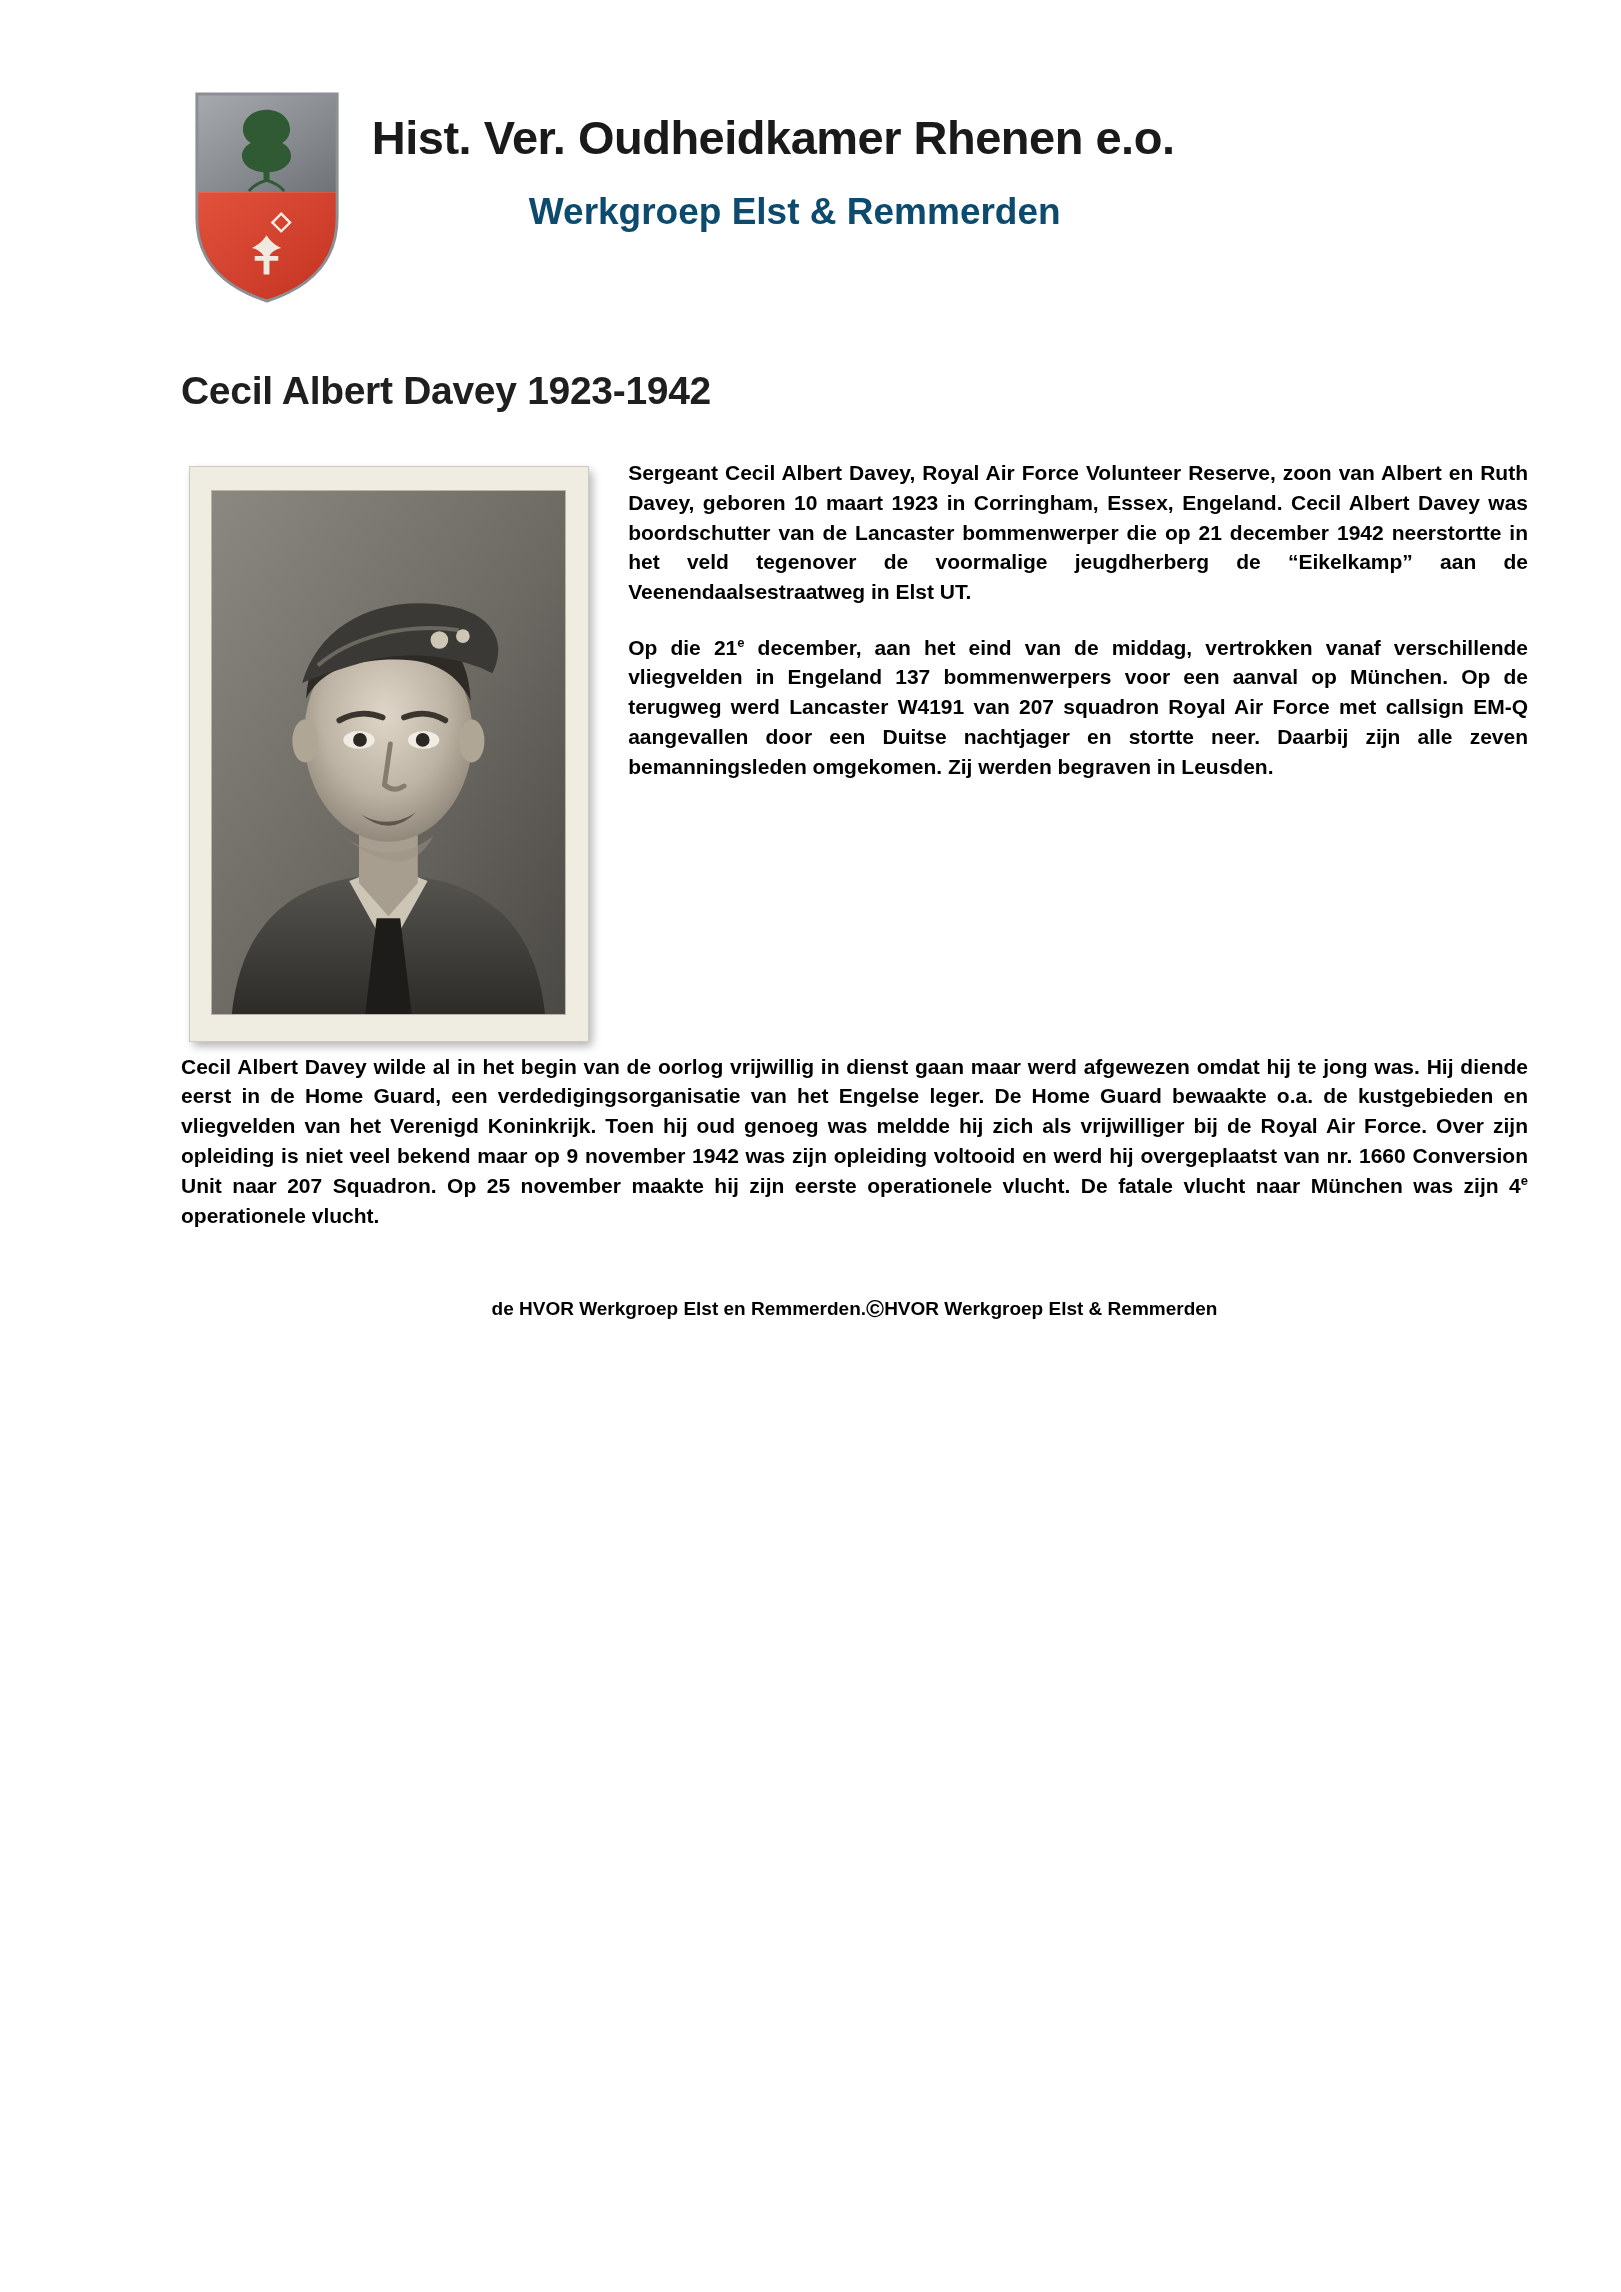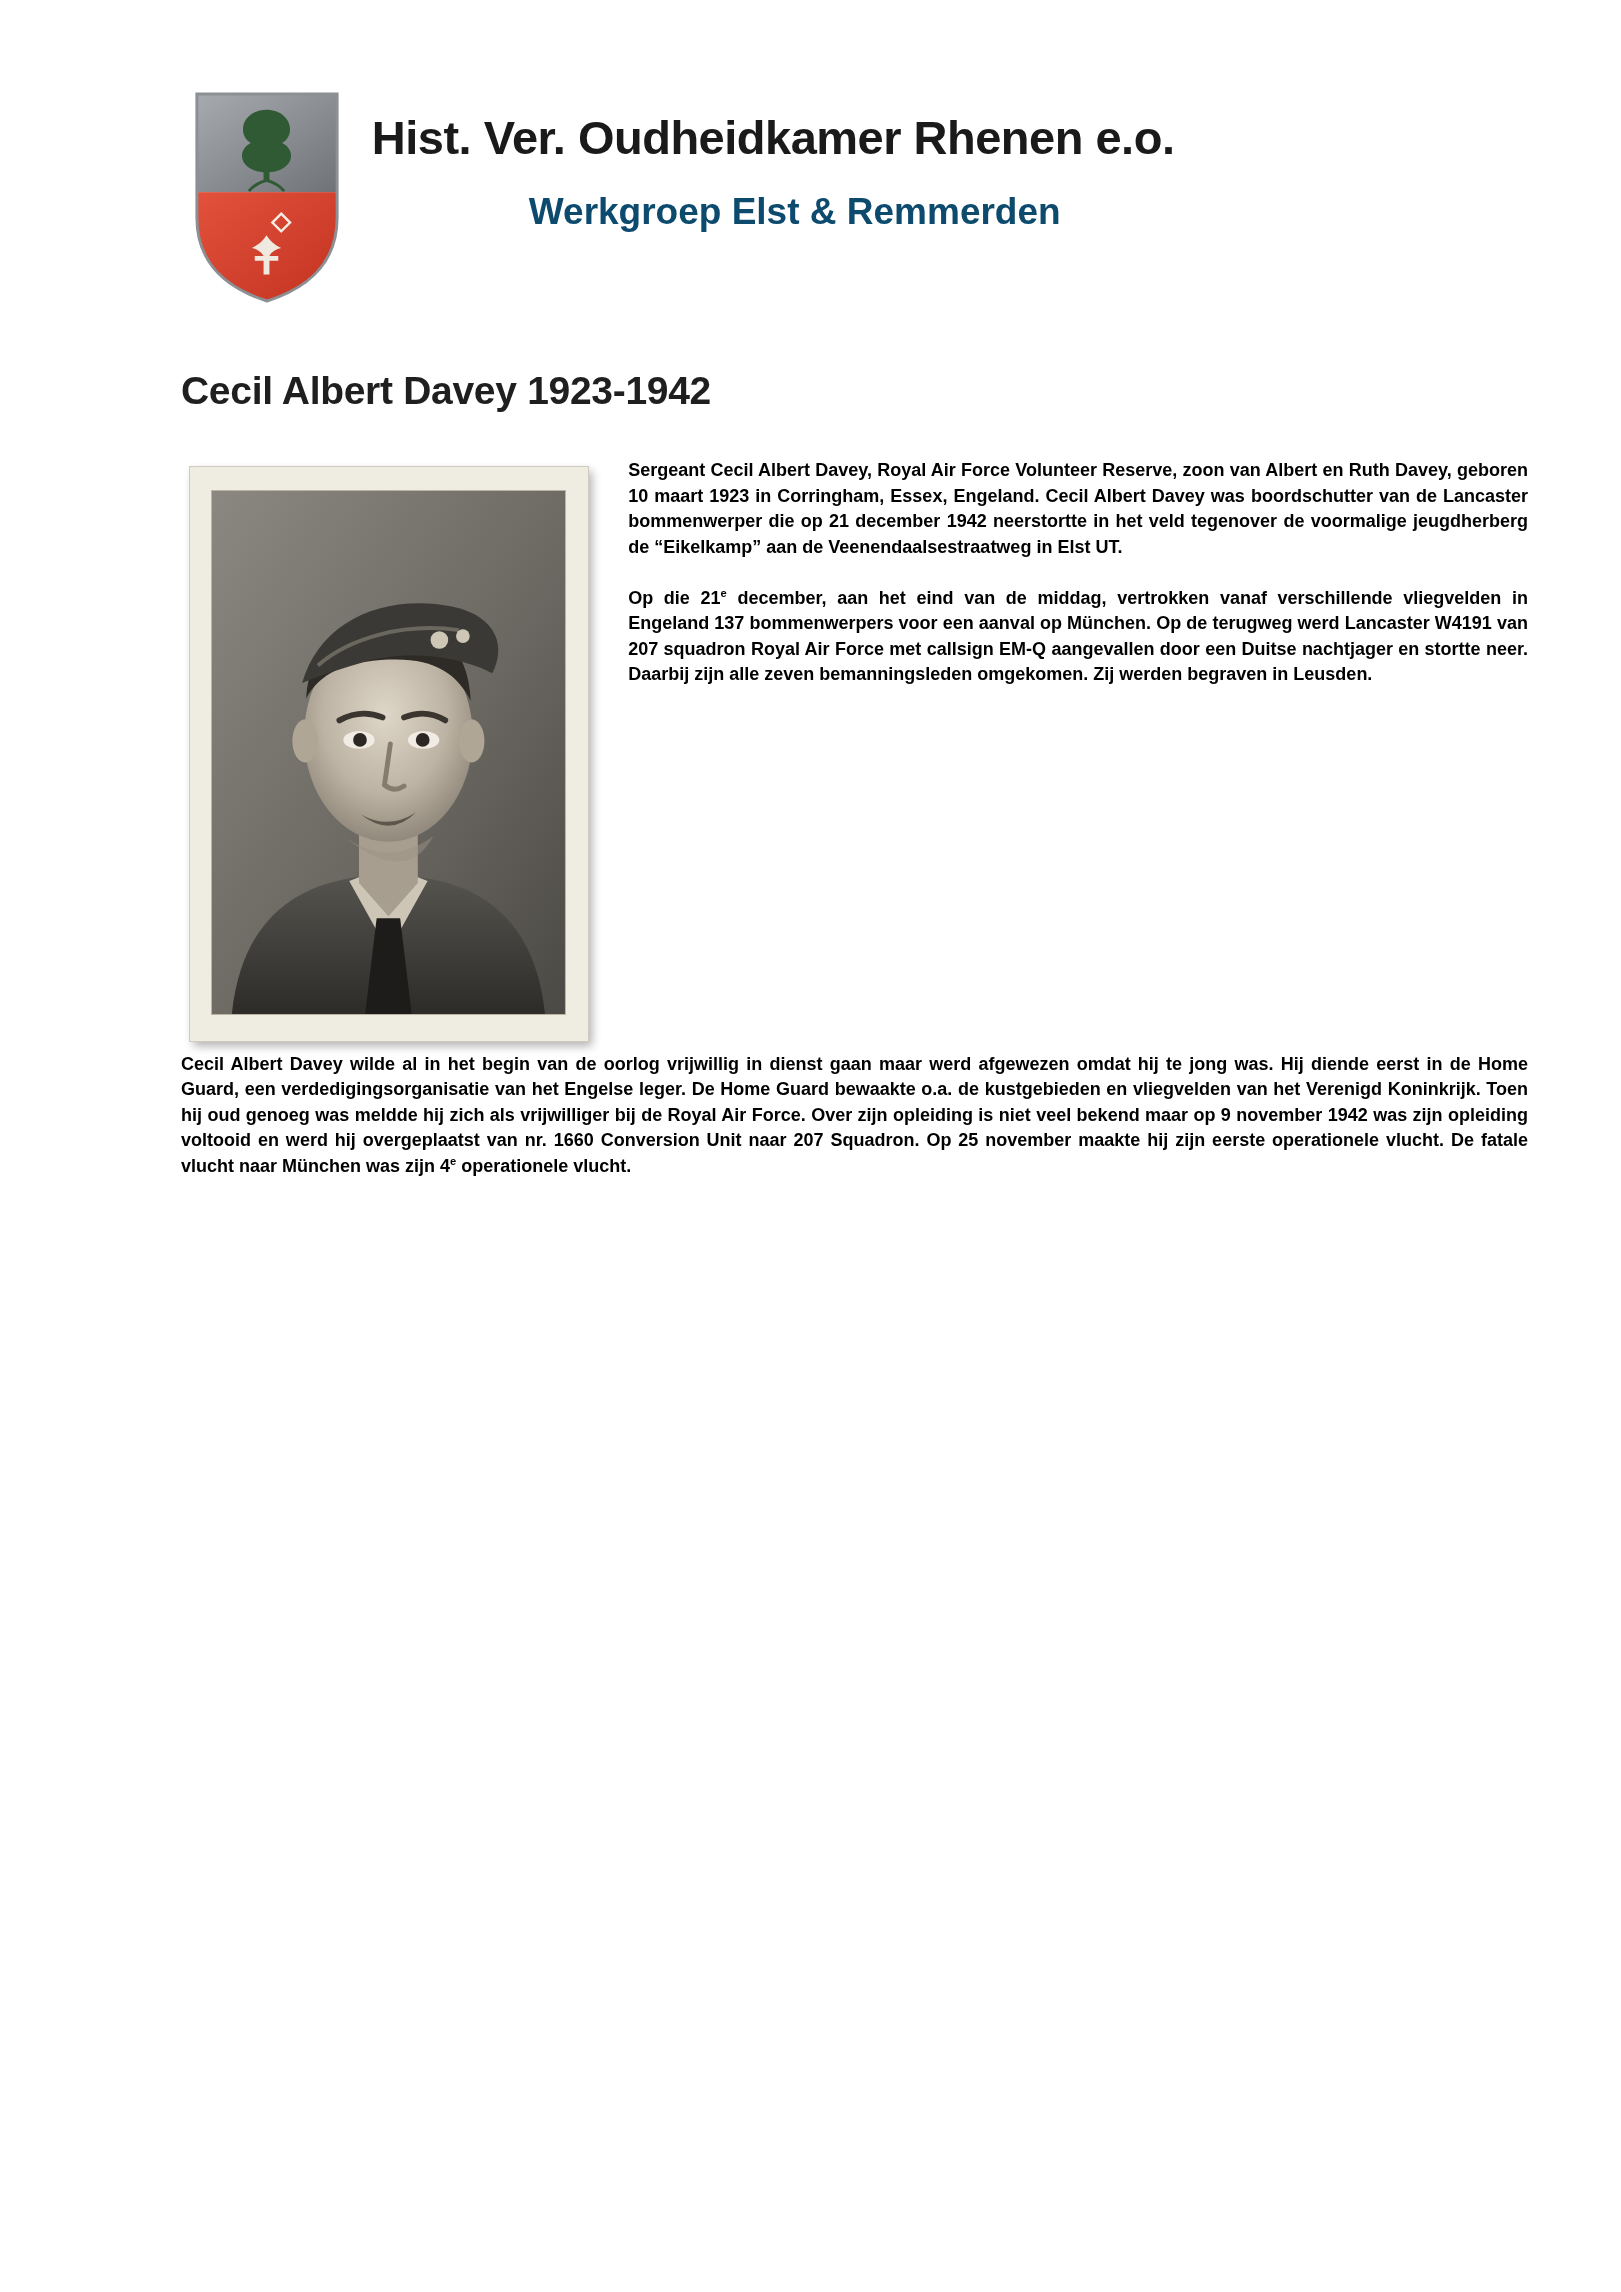--- a/index.html
+++ b/index.html
@@ -66,21 +66,21 @@
     font-size: 39px;
     font-weight: bold;
     color: #1f1f1f;
     margin-top: 61px;
     letter-spacing: -0.3px;
   }
 
   
   .content {
     margin-top: 45px;
-    font-size: 18px;
+    font-size: 21px;
     line-height: 1.42;
     font-weight: bold;
     color: #000;
   }
   .portrait-wrap {
     float: left;
     width: 412px;
     margin: 7.8px 27.4px 9.8px 7.8px;
   }
   .portrait-frame {
@@ -247,16 +247,17 @@
     <p class="para"><span>Sergeant Cecil Albert Davey, Royal Air Force Volunteer Reserve,  zoon van Albert en Ruth Davey,  geboren 10 maart 1923 in Corringham, Essex, Engeland. Cecil Albert Davey was boordschutter van de Lancaster bommenwerper die op 21 december 1942 neerstortte in het veld tegenover de voormalige jeugdherberg de “Eikelkamp” aan de Veenendaalsestraatweg in Elst UT.</span></p>
 
     <p class="para"><span>Op die 21</span><sup>e</sup><span> december, aan het eind van de middag, vertrokken vanaf verschillende vliegvelden in Engeland 137 bommenwerpers voor een aanval op München. Op de terugweg werd Lancaster W4191 van 207 squadron Royal Air Force met callsign EM-Q aangevallen door een Duitse nachtjager en stortte neer. Daarbij zijn alle zeven bemanningsleden omgekomen. Zij werden begraven in Leusden.</span></p>
 
     <div class="clearer"></div>
 
     <p class="para tight"><span>Cecil Albert Davey wilde al in het begin van de oorlog vrijwillig in dienst gaan maar werd afgewezen omdat hij te jong was. Hij diende eerst in de Home Guard, een verdedigingsorganisatie van het Engelse leger. De Home Guard bewaakte o.a. de kustgebieden en vliegvelden van het Verenigd Koninkrijk. Toen hij oud genoeg was meldde hij zich als vrijwilliger bij de Royal Air Force. Over zijn opleiding is niet veel bekend maar op 9 november 1942 was zijn opleiding voltooid en werd hij overgeplaatst van nr. 1660 Conversion Unit naar 207 Squadron. Op 25 november maakte hij zijn eerste operationele vlucht. De fatale vlucht naar München was zijn 4</span><sup>e</sup><span> operationele vlucht.</span></p>
   </div>
 
   <div class="footer">
+    <div><span>de HVOR Werkgroep Elst en Remmerden.</span><span class="copy-sym">©</span><span>HVOR Werkgroep Elst &amp; Remmerden</span></div>
   </div>
 
 </div>
 
 
 </body></html>

